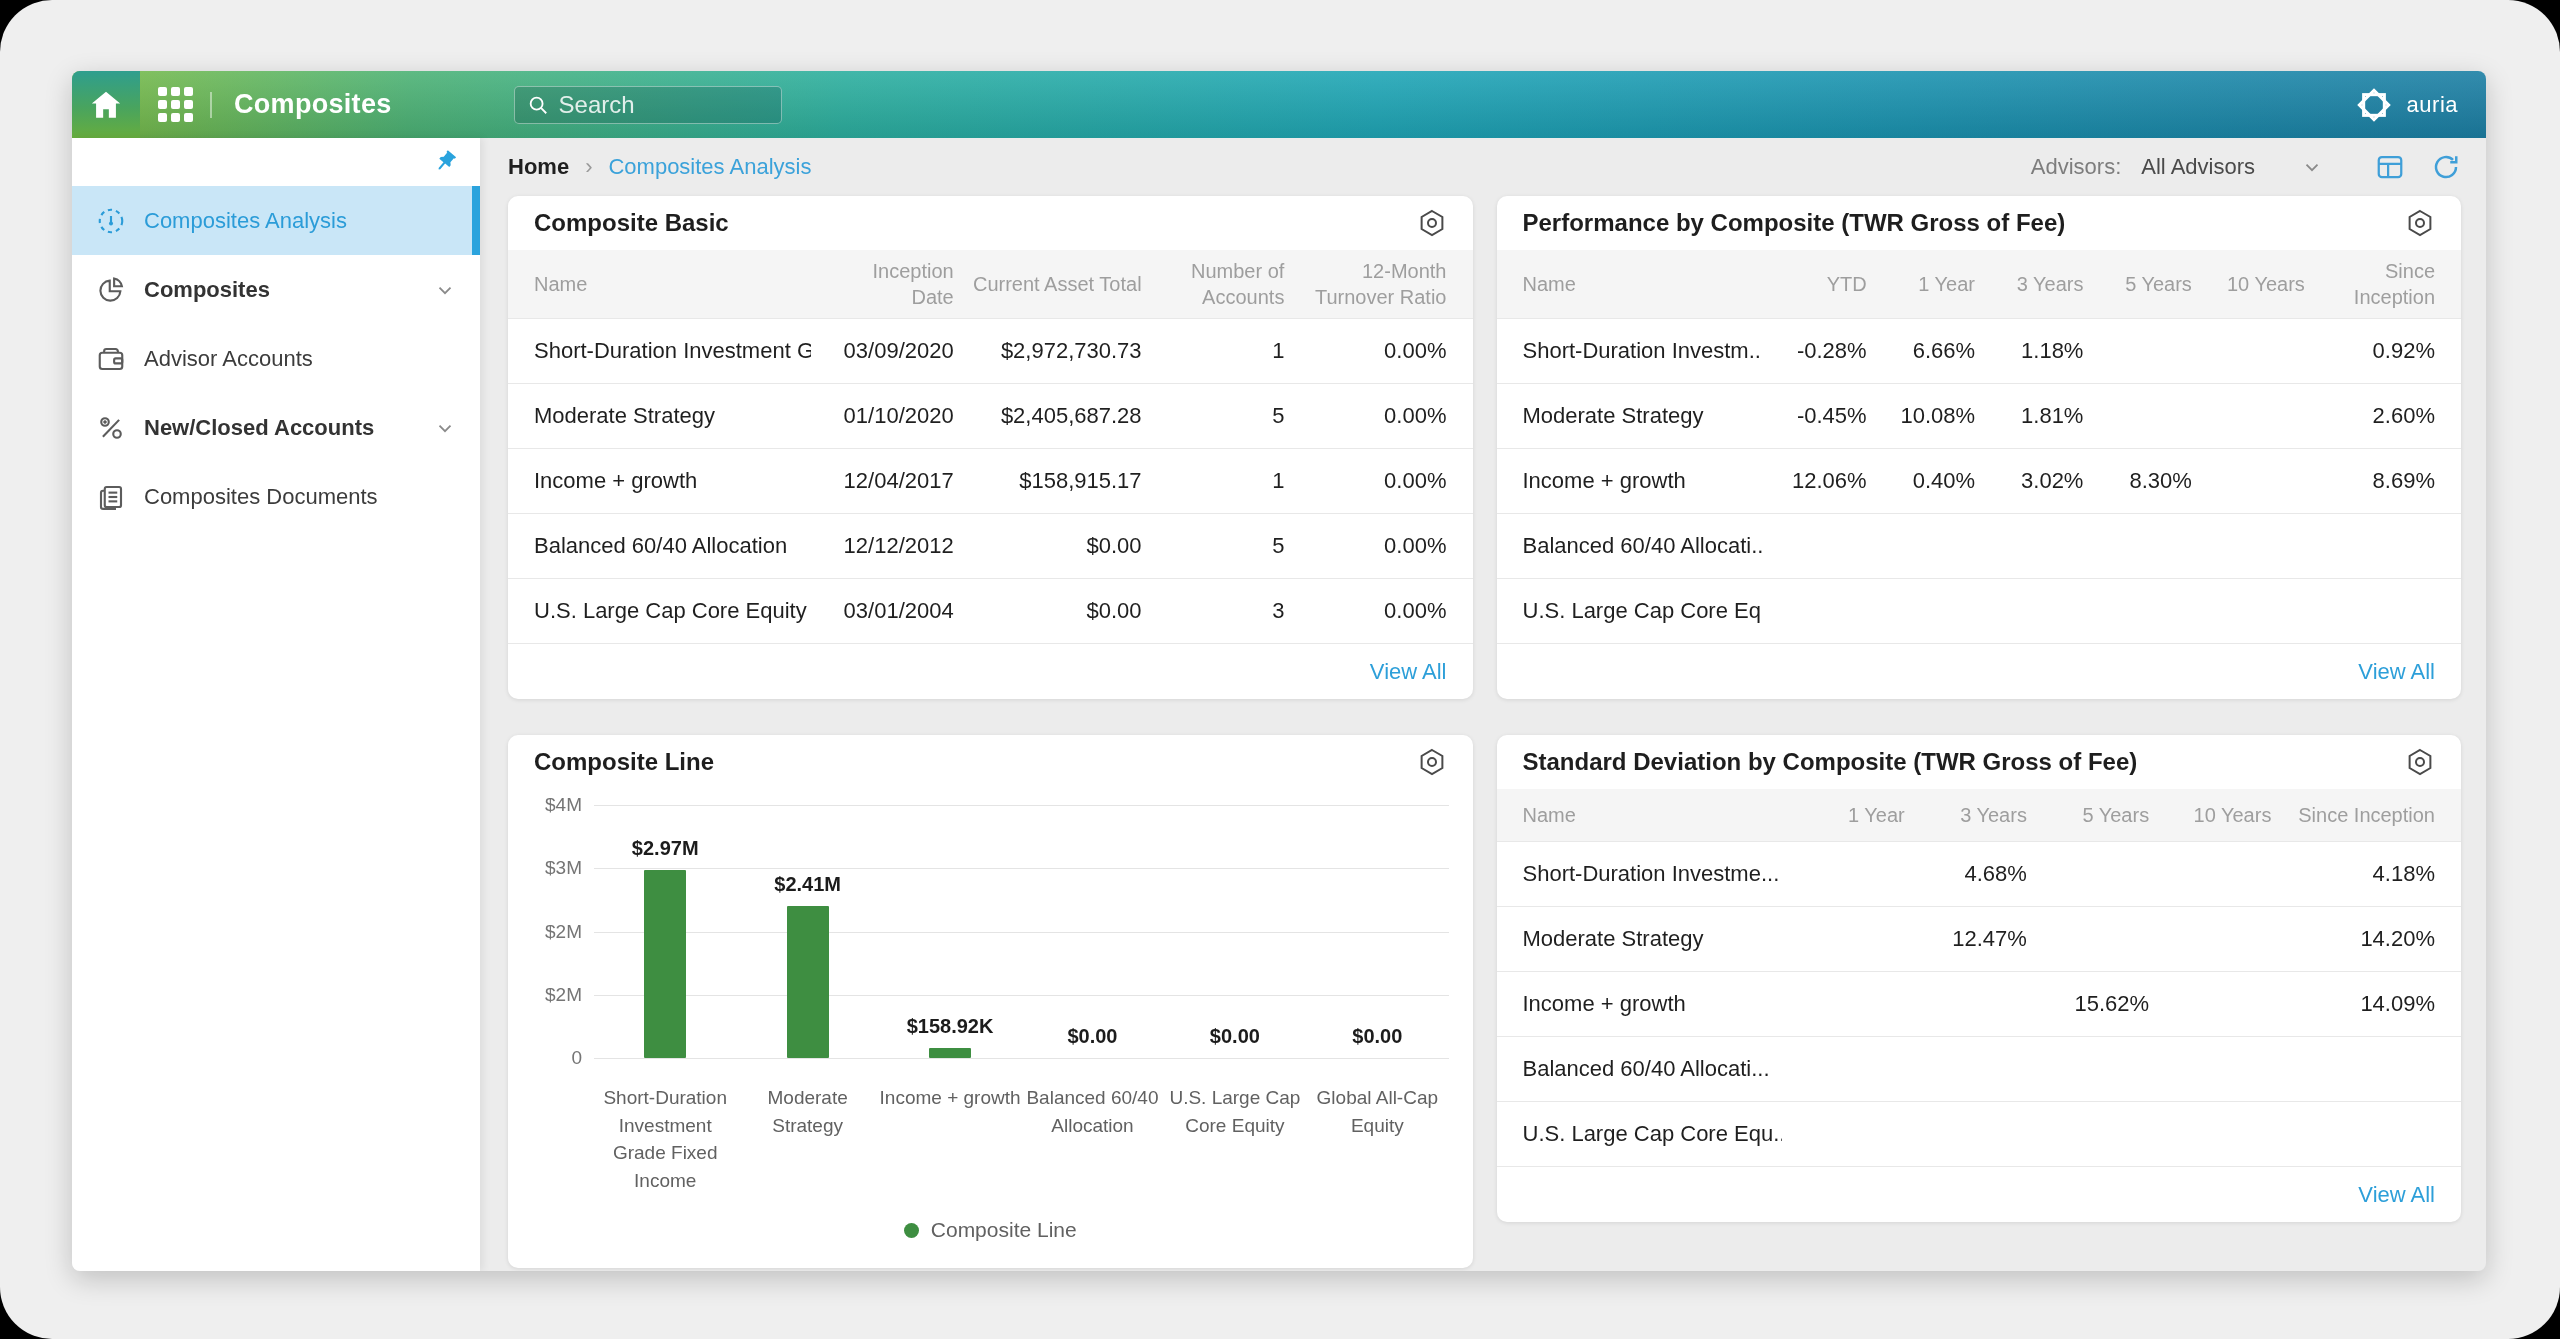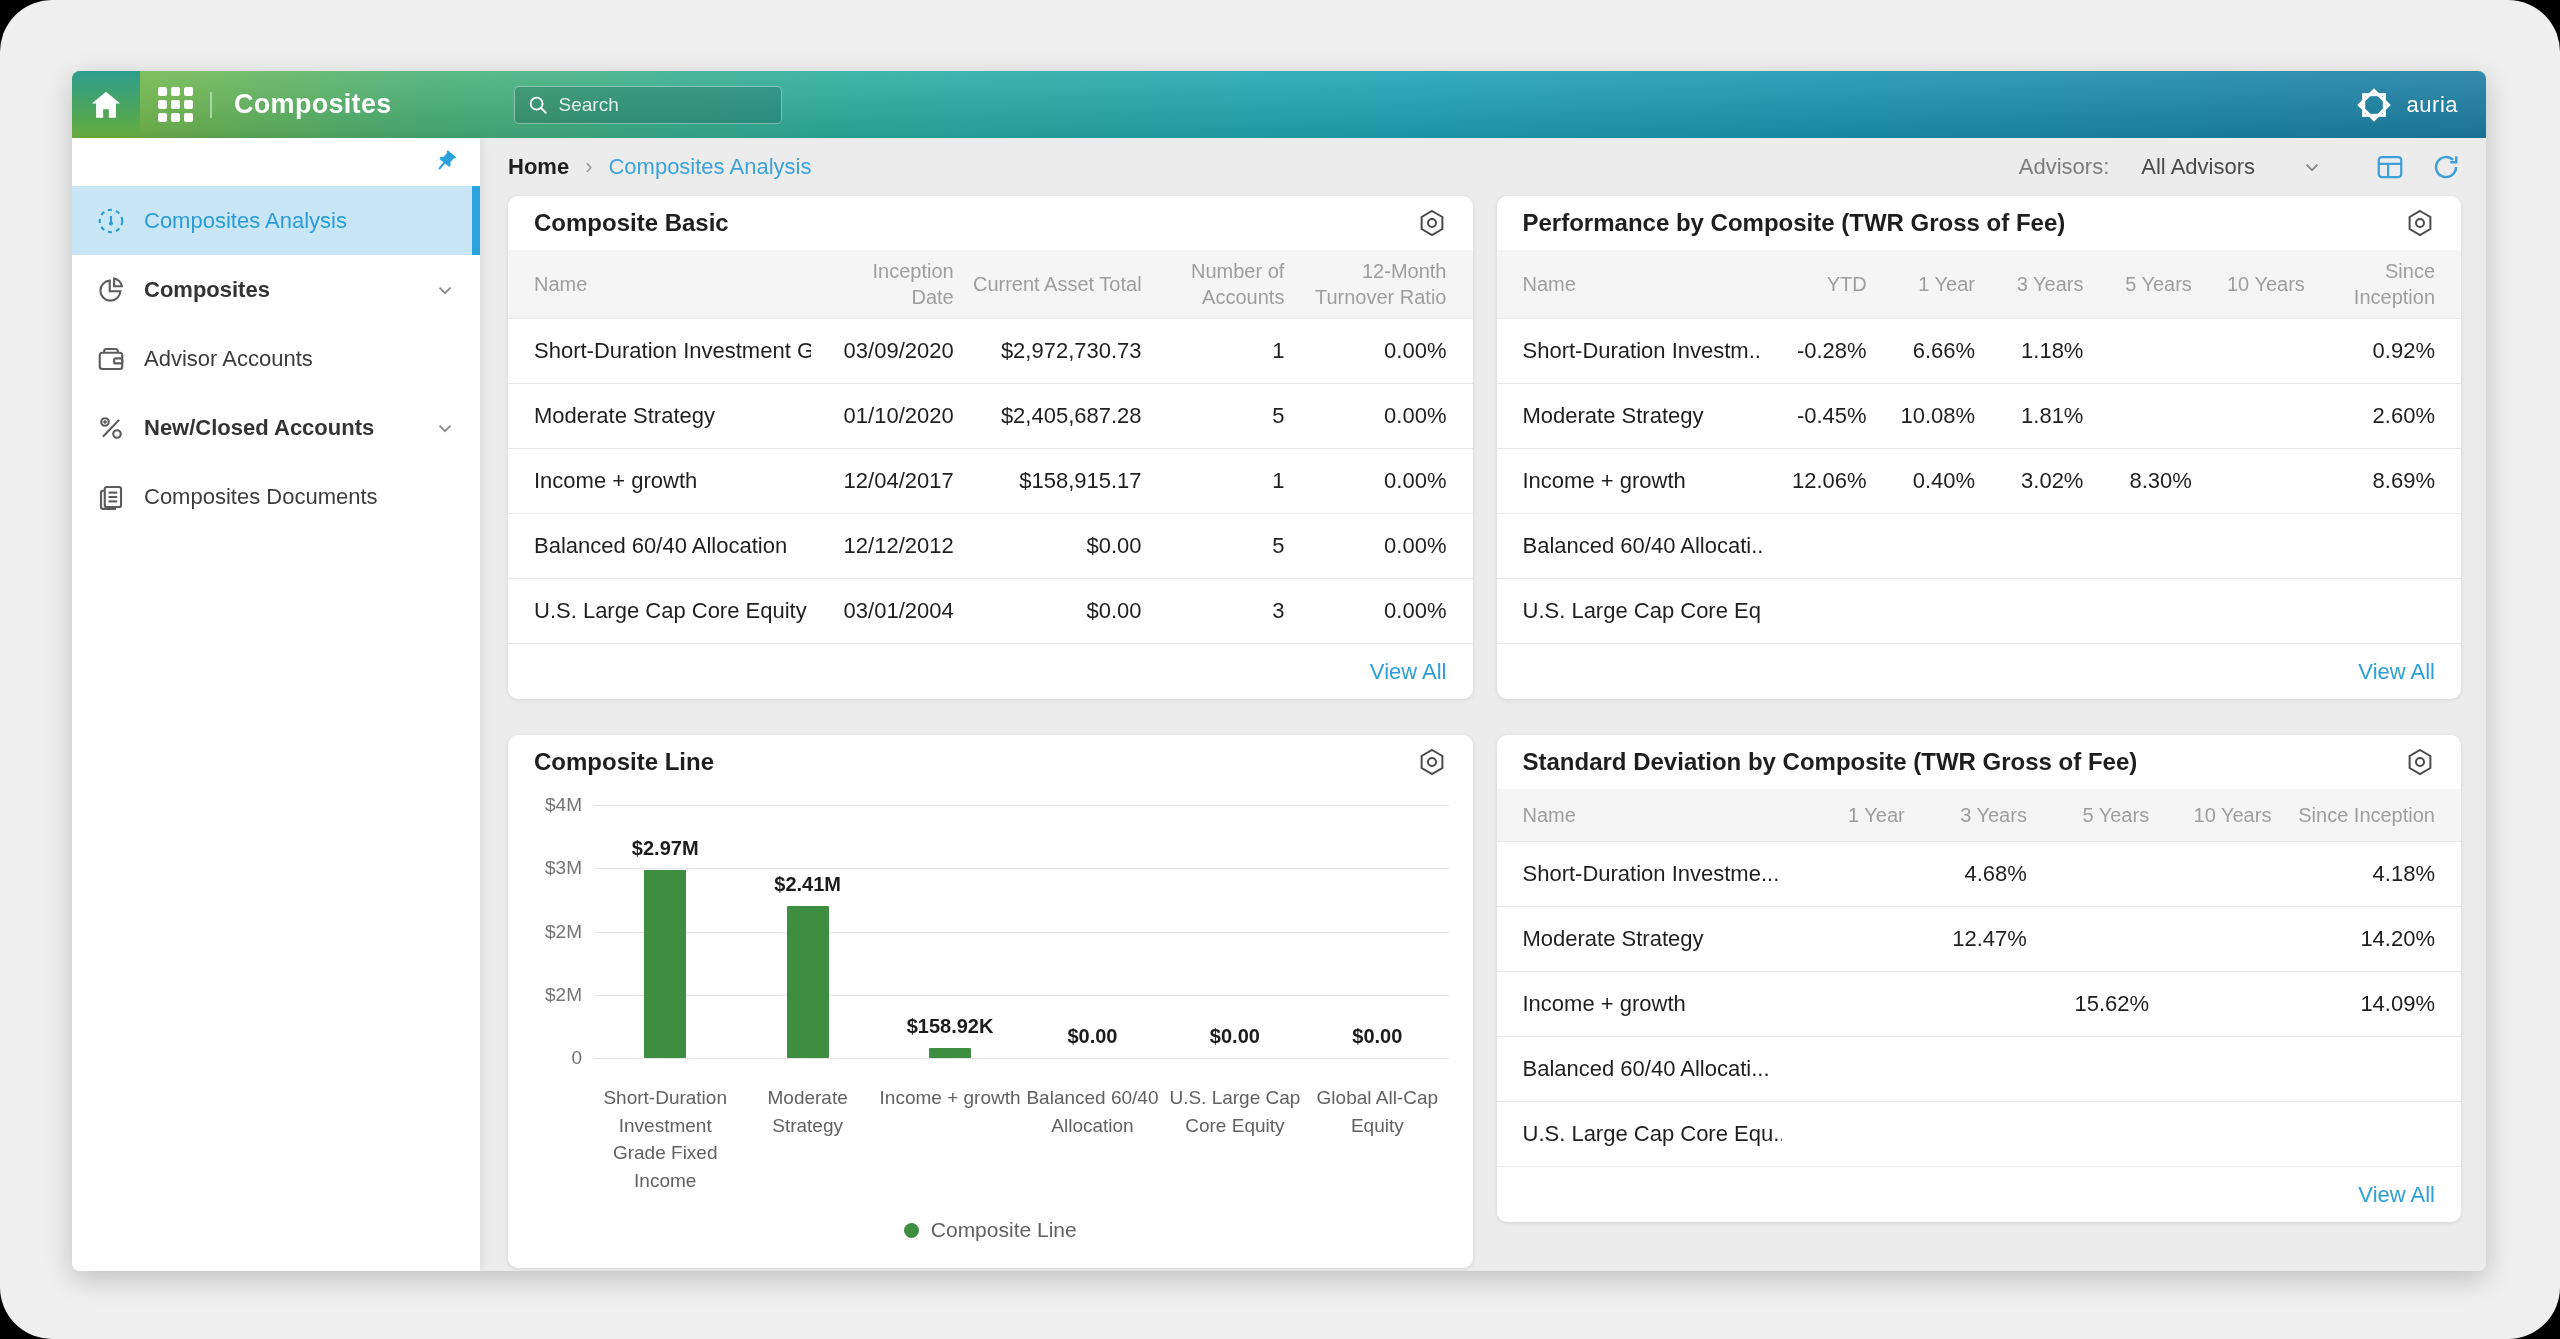--- a/index.html
+++ b/index.html
@@ -37,21 +37,21 @@
   .topbar-divider { width:2px; height:26px; background:rgba(255,255,255,.45); margin:0 4px 0 0; }
   .app-title { color:#fff; font-size:27px; font-weight:bold; margin-left:18px; letter-spacing:.3px; }
   .search-box {
     margin-left:122px; width:268px; height:38px; display:flex; align-items:center;
     background:rgba(0,40,48,.18); border:1px solid rgba(255,255,255,.40);
     border-radius:5px; padding:0 12px; color:rgba(255,255,255,.92);
   }
   .search-box svg { margin-right:10px; flex:0 0 auto; }
   .search-box input {
     background:transparent; border:none; outline:none; color:rgba(255,255,255,.92);
-    font-size:19px; width:100%; font-family:inherit;
+    font-size:24px; width:100%; font-family:inherit;
   }
   .search-box input::placeholder { color:rgba(255,255,255,.85); opacity:1; }
   .brand { margin-left:auto; margin-right:28px; display:flex; align-items:center; color:#fff; }
   .brand-name { font-size:22px; margin-left:10px; letter-spacing:.5px; }
 
   
   .app-body { flex:1; display:flex; min-height:0; }
   .sidebar { width:408px; flex:0 0 408px; background:#fff; position:relative;
     box-shadow:3px 0 8px rgba(0,0,0,.07); z-index:2; }
   .pin-row { height:48px; display:flex; justify-content:flex-end; align-items:center; padding-right:22px; }
@@ -67,21 +67,21 @@
   .nav-chevron { margin-left:auto; color:#8a8a8a; }
 
   .main { flex:1; min-width:0; display:flex; flex-direction:column;
     padding:0 25px 0 28px; }
   .crumb-row { height:58px; display:flex; align-items:center; justify-content:space-between; }
   .crumbs { display:flex; align-items:center; }
   .crumb-home { font-weight:bold; color:#1f1f1f; cursor:pointer; }
   .crumb-sep { margin:0 16px; color:#9a9a9a; }
   .crumb-current { color:#3ba2da; cursor:pointer; }
   .advisor-area { display:flex; align-items:center; }
-  .advisor-label { color:#7d7d7d; margin-right:32px; }
+  .advisor-label { color:#7d7d7d; margin-right:20px; }
   .advisor-value { color:#4a4a4a; cursor:pointer; display:flex; align-items:center; }
   .advisor-value .nav-chevron { margin-left:46px; }
   .tool-icons { display:flex; align-items:center; margin-left:52px; gap:26px; color:#3f9fd8; }
   .tool-icons .tbtn { cursor:pointer; display:flex; }
 
   
   .cards-grid { display:grid; grid-template-columns:1fr 1fr; grid-column-gap:24px;
     grid-row-gap:36px; align-items:start; }
   .card { background:#fff; border-radius:10px; box-shadow:0 1px 4px rgba(0,0,0,.10);
     overflow:hidden; }

